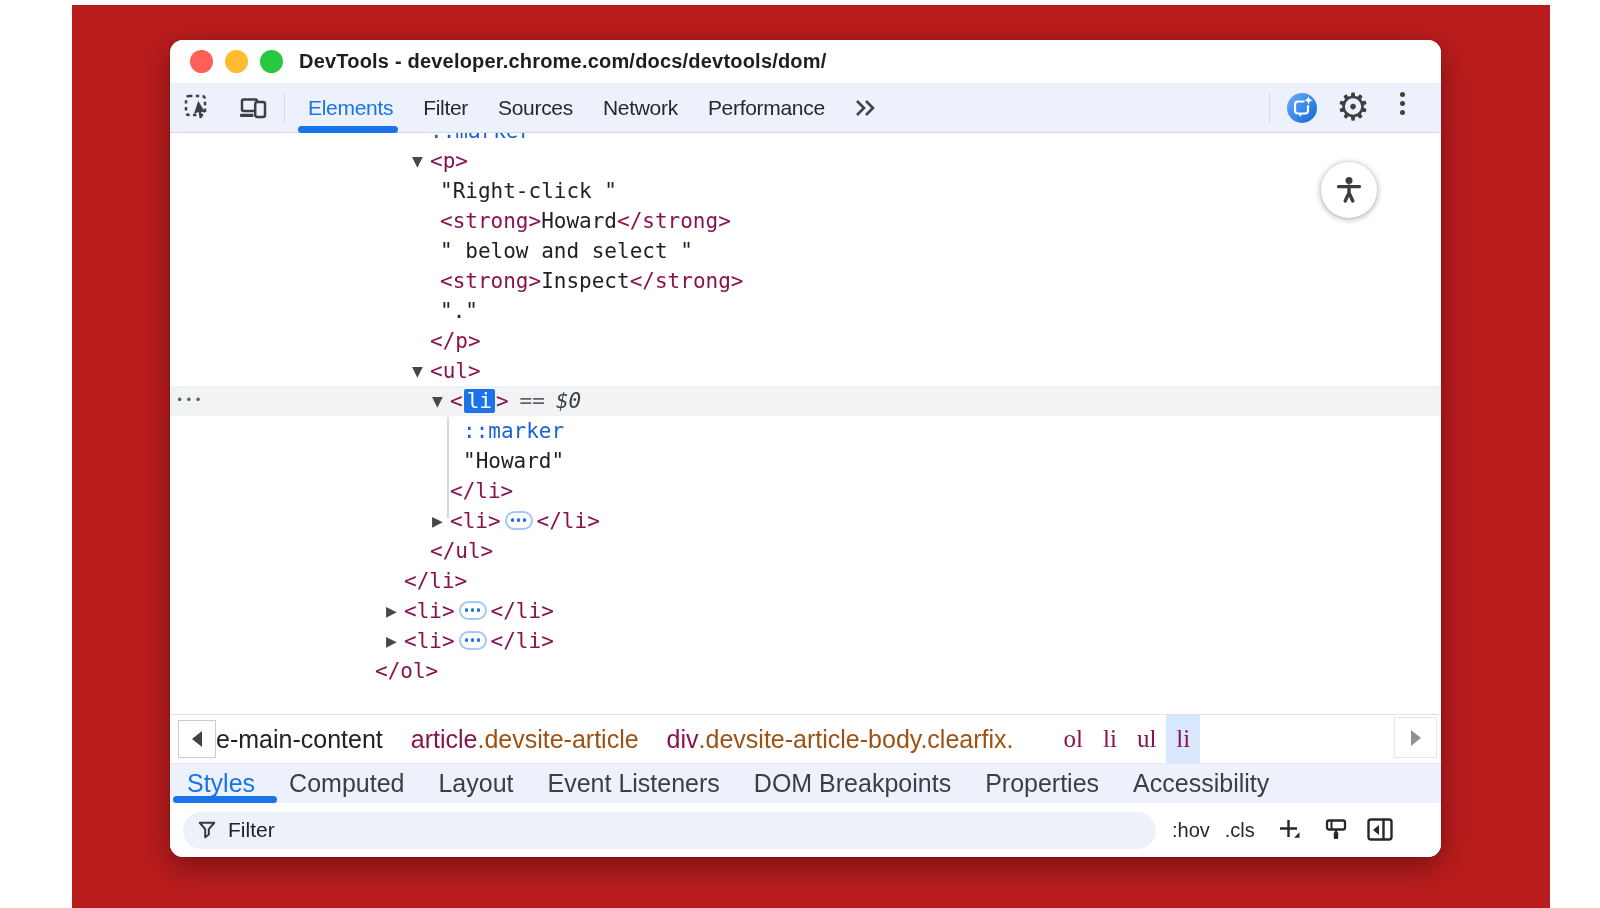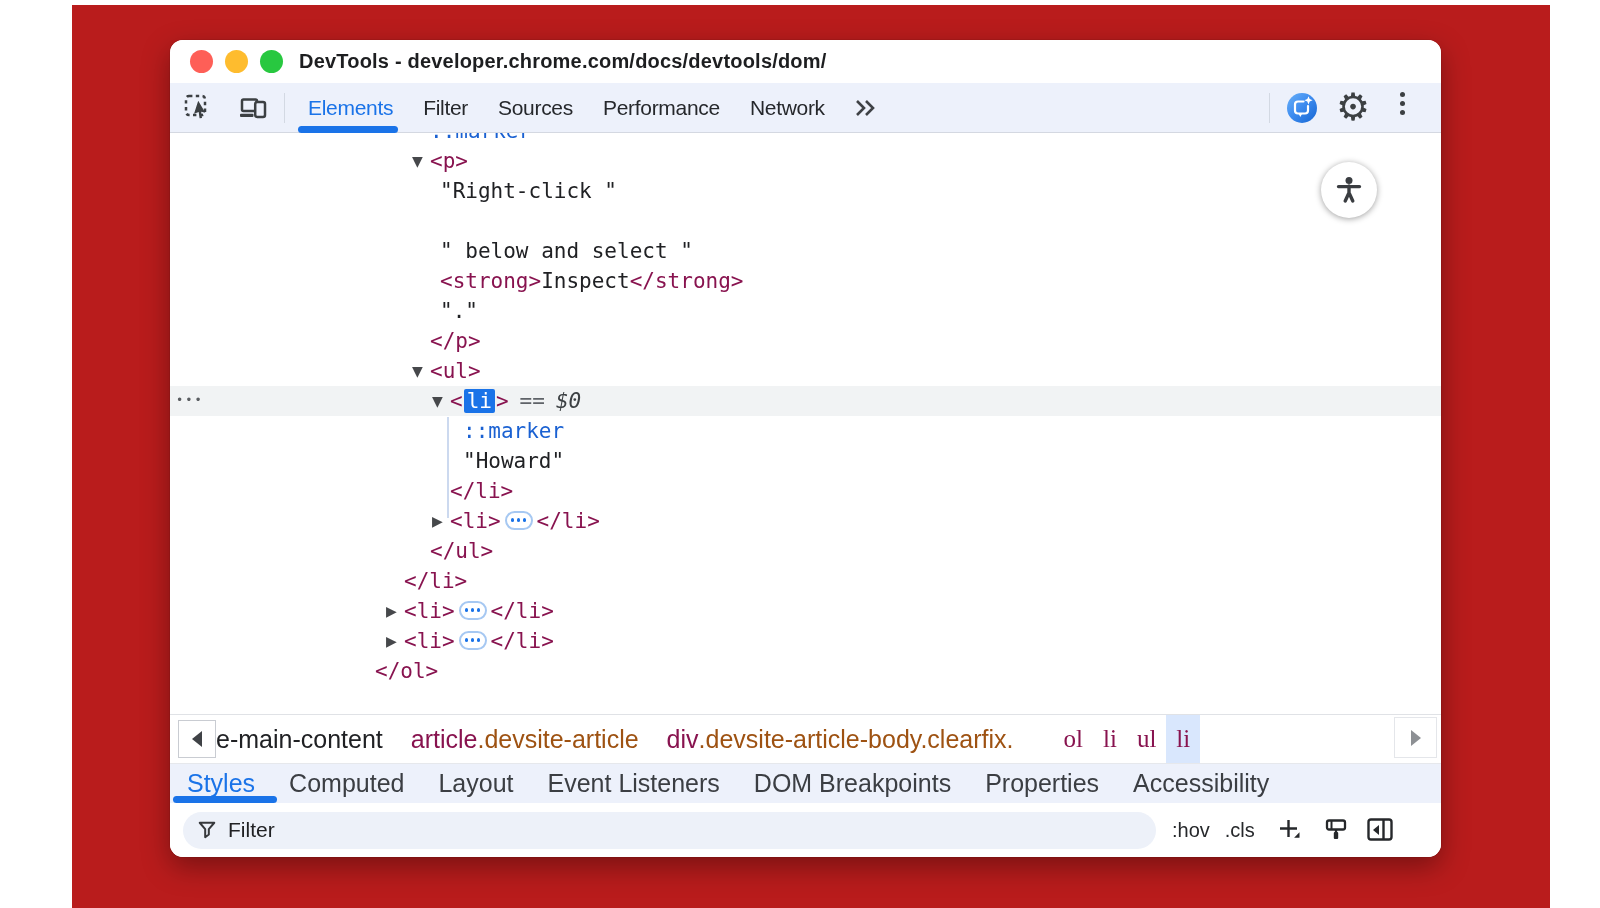--- a/index.html
+++ b/index.html
@@ -110,22 +110,22 @@
           <rect x="3" y="4.5" width="15" height="11.5" rx="1.5" fill="none" stroke="#3c4043" stroke-width="2.5"></rect>
           <rect x="1" y="18.8" width="13.5" height="3.2" rx="1" fill="#3c4043"></rect>
           <rect x="16.2" y="7" width="9.8" height="15" rx="2" fill="#edf1fb" stroke="#3c4043" stroke-width="2.5"></rect>
         </svg>
       </span>
       <span class="tb-divider"></span>
       <div class="tabs" id="toolbar-tabs">
           <div class="tab active">Elements</div>
           <div class="tab">Filter</div>
           <div class="tab">Sources</div>
+          <div class="tab">Network</div>
           <div class="tab">Performance</div>
-          <div class="tab">Network</div>
         </div>
       <span class="morechev">
         <svg width="24" height="20" viewBox="0 0 24 20">
           <path d="M3 3 l7 7 -7 7" fill="none" stroke="#3f4246" stroke-width="2.6"></path>
           <path d="M12 3 l7 7 -7 7" fill="none" stroke="#3f4246" stroke-width="2.6"></path>
         </svg>
       </span>
       <div class="right-icons">
         <span class="ri" style="right:171px; top:10px; width:1px; height:30px; background:#d3d9e3;"></span>
         <span class="ri" style="right:124px;">
@@ -156,20 +156,21 @@
       <div class="guide" style="left:277px; top:284px; height:101px;"></div>
       <div class="fab" style="left:1151px; top:29px;">
         <svg width="30" height="30" viewBox="0 0 30 30">
           <circle cx="15" cy="5.6" r="3.5" fill="#3a3d41"></circle>
           <path d="M4.5 11.6 L25.5 11.6 M15 11 V17.8 M15 17.8 L11.2 26 M15 17.8 L18.8 26" stroke="#3a3d41" stroke-width="3.4" stroke-linecap="round" fill="none"></path>
         </svg>
       </div>
     <div class="row" style="top: -17px; padding-left: 260px;"><span class="tk-pseudo">::marker</span></div>
         <div class="row" style="top: 13px; padding-left: 260px;"><span class="arrow" style="left: 242px;">▼</span><span class="tk-tag">&lt;p&gt;</span></div>
         <div class="row" style="top: 43px; padding-left: 270px;"><span class="tk-text">"Right-click "</span></div>
+        <div class="row" style="top: 73px; padding-left: 270px;"><span class="tk-tag">&lt;strong&gt;</span><span class="tk-text">Howard</span><span class="tk-tag">&lt;/strong&gt;</span></div>
         <div class="row" style="top: 103px; padding-left: 270px;"><span class="tk-text">" below and select "</span></div>
         <div class="row" style="top: 133px; padding-left: 270px;"><span class="tk-tag">&lt;strong&gt;</span><span class="tk-text">Inspect</span><span class="tk-tag">&lt;/strong&gt;</span></div>
         <div class="row" style="top: 163px; padding-left: 270px;"><span class="tk-text">"."</span></div>
         <div class="row" style="top: 193px; padding-left: 260px;"><span class="tk-tag">&lt;/p&gt;</span></div>
         <div class="row" style="top: 223px; padding-left: 260px;"><span class="arrow" style="left: 242px;">▼</span><span class="tk-tag">&lt;ul&gt;</span></div>
         <div class="row selected" style="top: 253px; padding-left: 280px;"><span class="rowdots">•••</span><span class="arrow" style="left: 262px;">▼</span><span class="tk-tag">&lt;</span><span class="tk-sel">li</span><span class="tk-tag">&gt;</span><span class="tk-eq">==</span><span class="tk-ret">$0</span></div>
         <div class="row" style="top: 283px; padding-left: 293px;"><span class="tk-pseudo">::marker</span></div>
         <div class="row" style="top: 313px; padding-left: 293px;"><span class="tk-text">"Howard"</span></div>
         <div class="row" style="top: 343px; padding-left: 280px;"><span class="tk-tag">&lt;/li&gt;</span></div>
         <div class="row" style="top: 373px; padding-left: 280px;"><span class="arrow" style="left: 262px;">▶</span><span class="tk-tag">&lt;li&gt;</span><span class="tk-badge">

